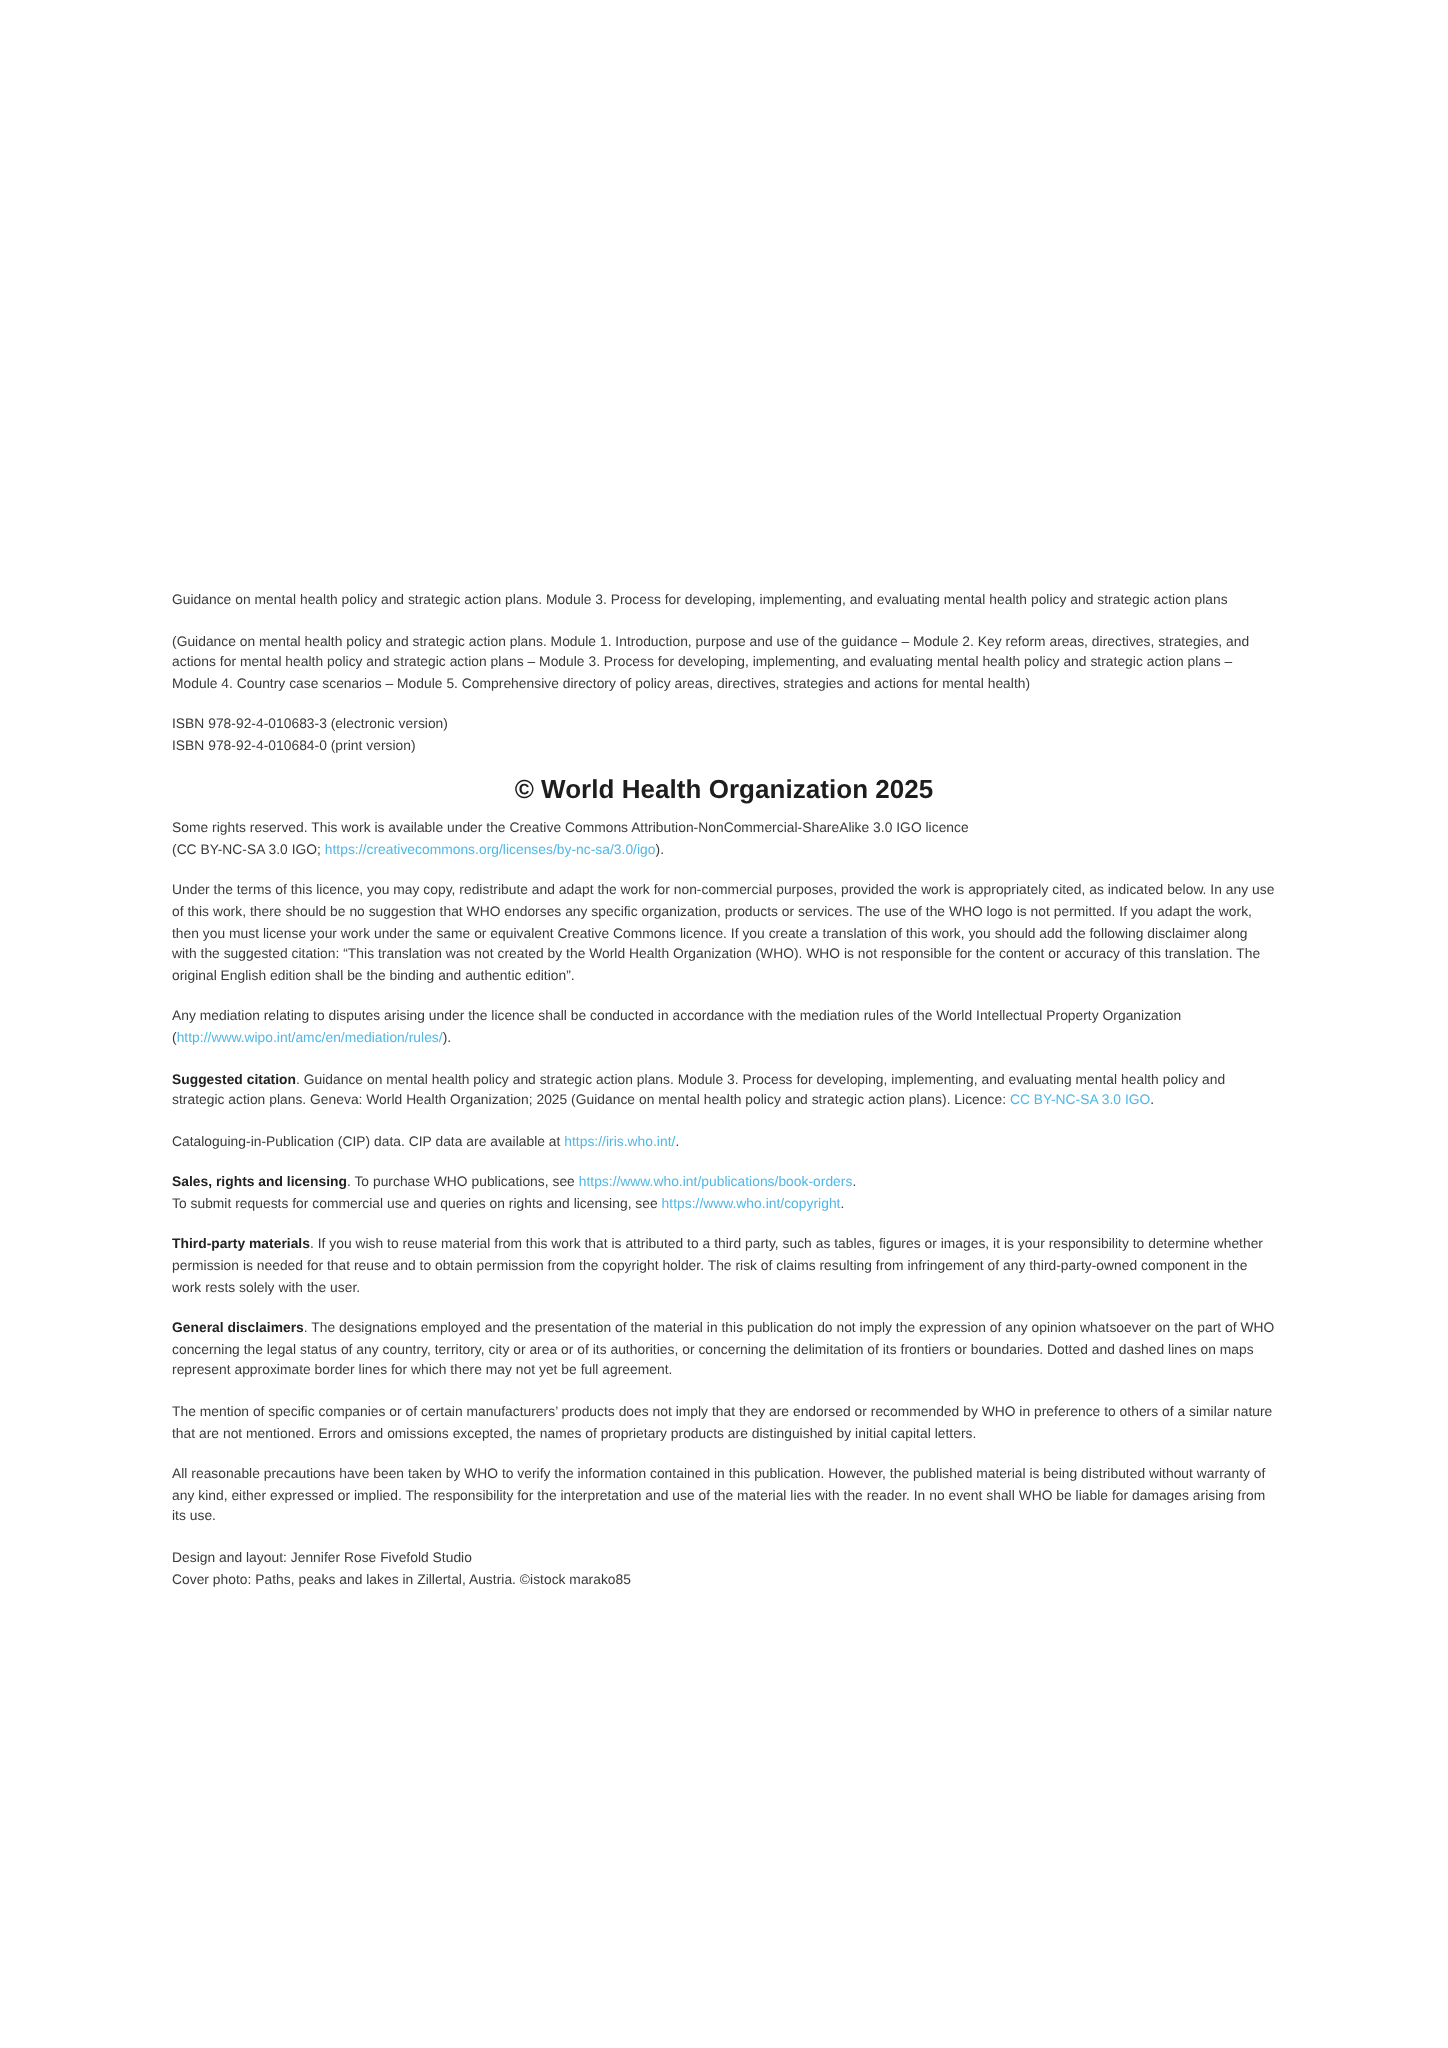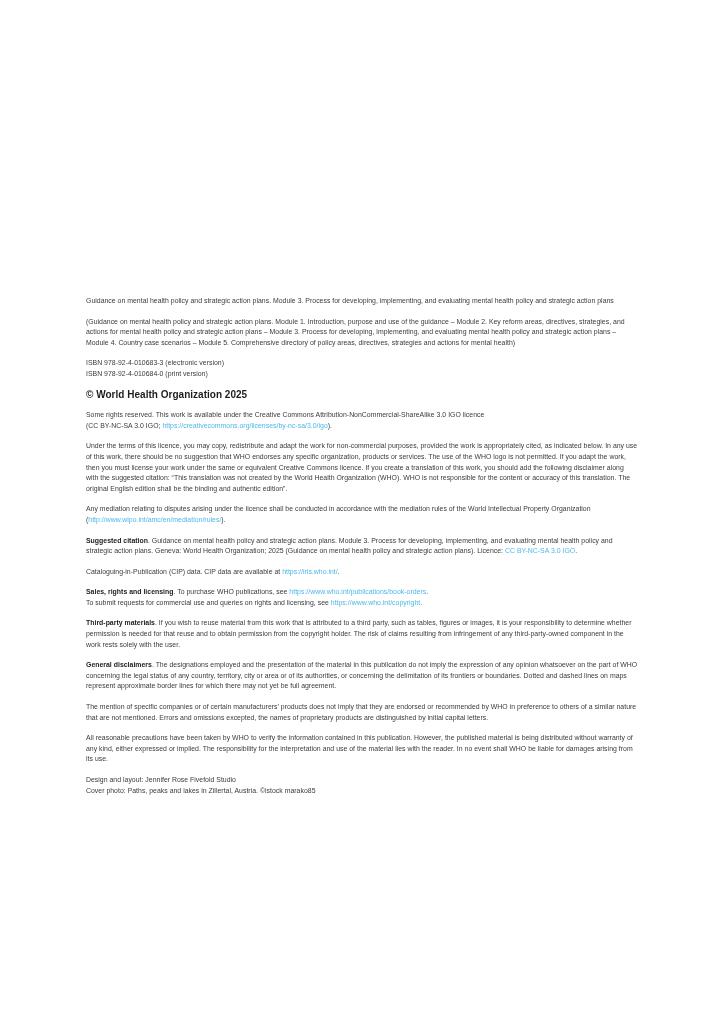--- a/index.html
+++ b/index.html
@@ -32,21 +32,22 @@
   p.tight {
     margin-bottom: 0;
   }
   .bold {
     font-weight: bold;
     color: #222222;
   }
   .copyright-line {
     font-weight: bold;
     color: #1d1d1d;
-    font-size: 10px;
+    font-size: 13px;
+    text-align: center;
   }
   .link {
     color: #4db8e8;
   }
   .block {
     display: block;
   }
 </style>
 </head>
 <body>

